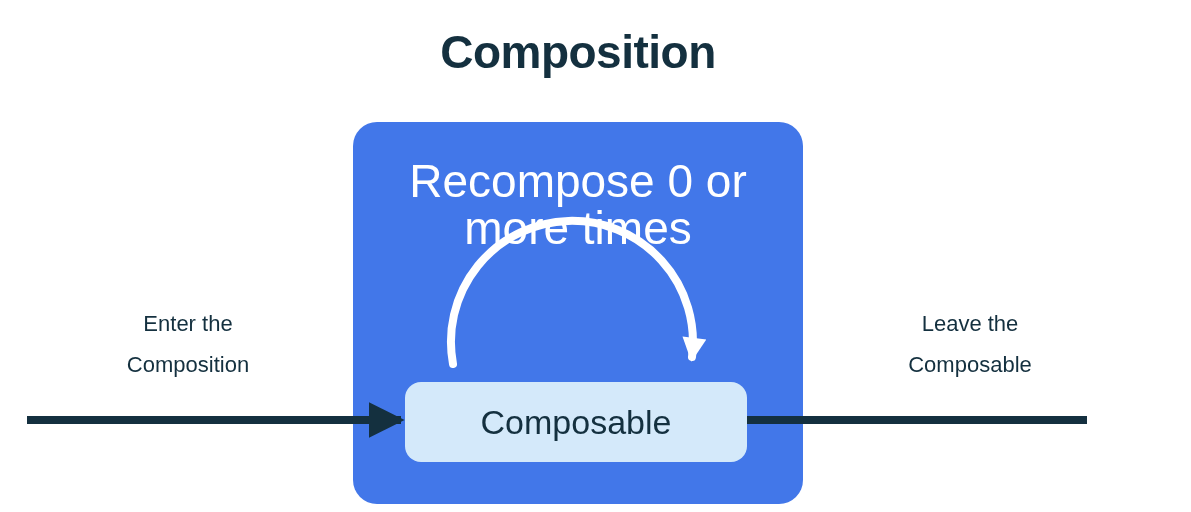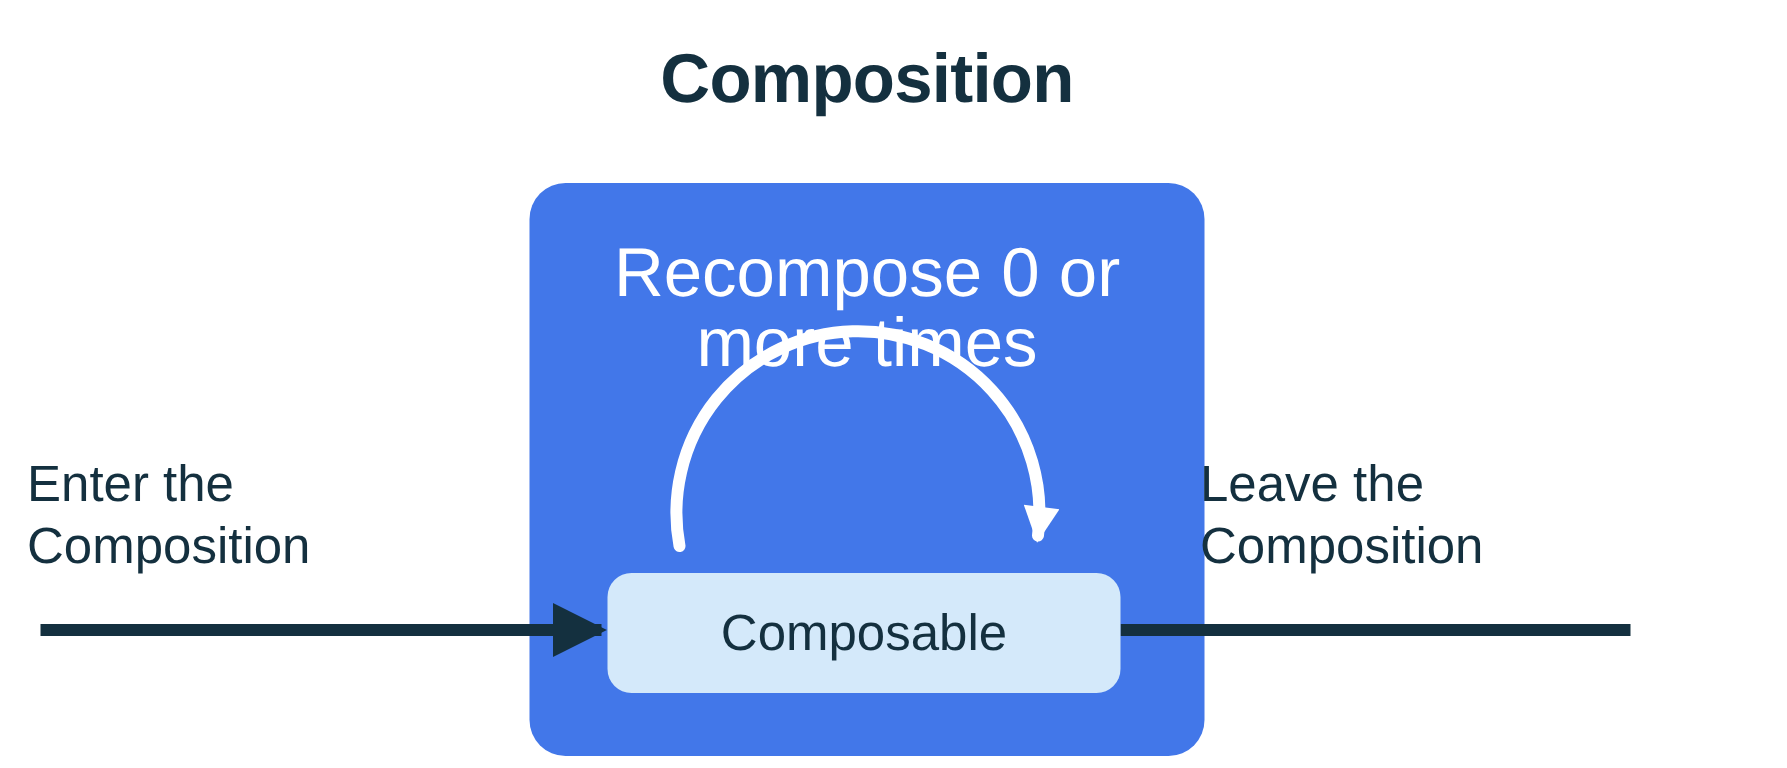--- a/index.html
+++ b/index.html
@@ -92,22 +92,22 @@
     z-index: 3;
   }
   .composable-label {
     font-size: 34px;
     color: var(--navy);
   }
   .side-label {
     position: absolute;
     top: 291px;
     width: 340px;
-    text-align: left;
-    font-size: 34px;
+    text-align: center;
+    font-size: 22px;
     line-height: 41px;
     color: var(--navy);
     white-space: pre-line;
     z-index: 4;
   }
   .enter-label { left: 18px; }
   .leave-label { left: 800px; }
 </style>
 </head>
 <body>
@@ -139,15 +139,15 @@
   </svg>
 
   <div class="composable-box">
     <span class="composable-label">Composable</span>
   </div>
 
   <div class="side-label enter-label">Enter the
 Composition</div>
 
   <div class="side-label leave-label">Leave the
-Composition</div>
+Composable</div>
 
 </div>
 
 </body></html>

